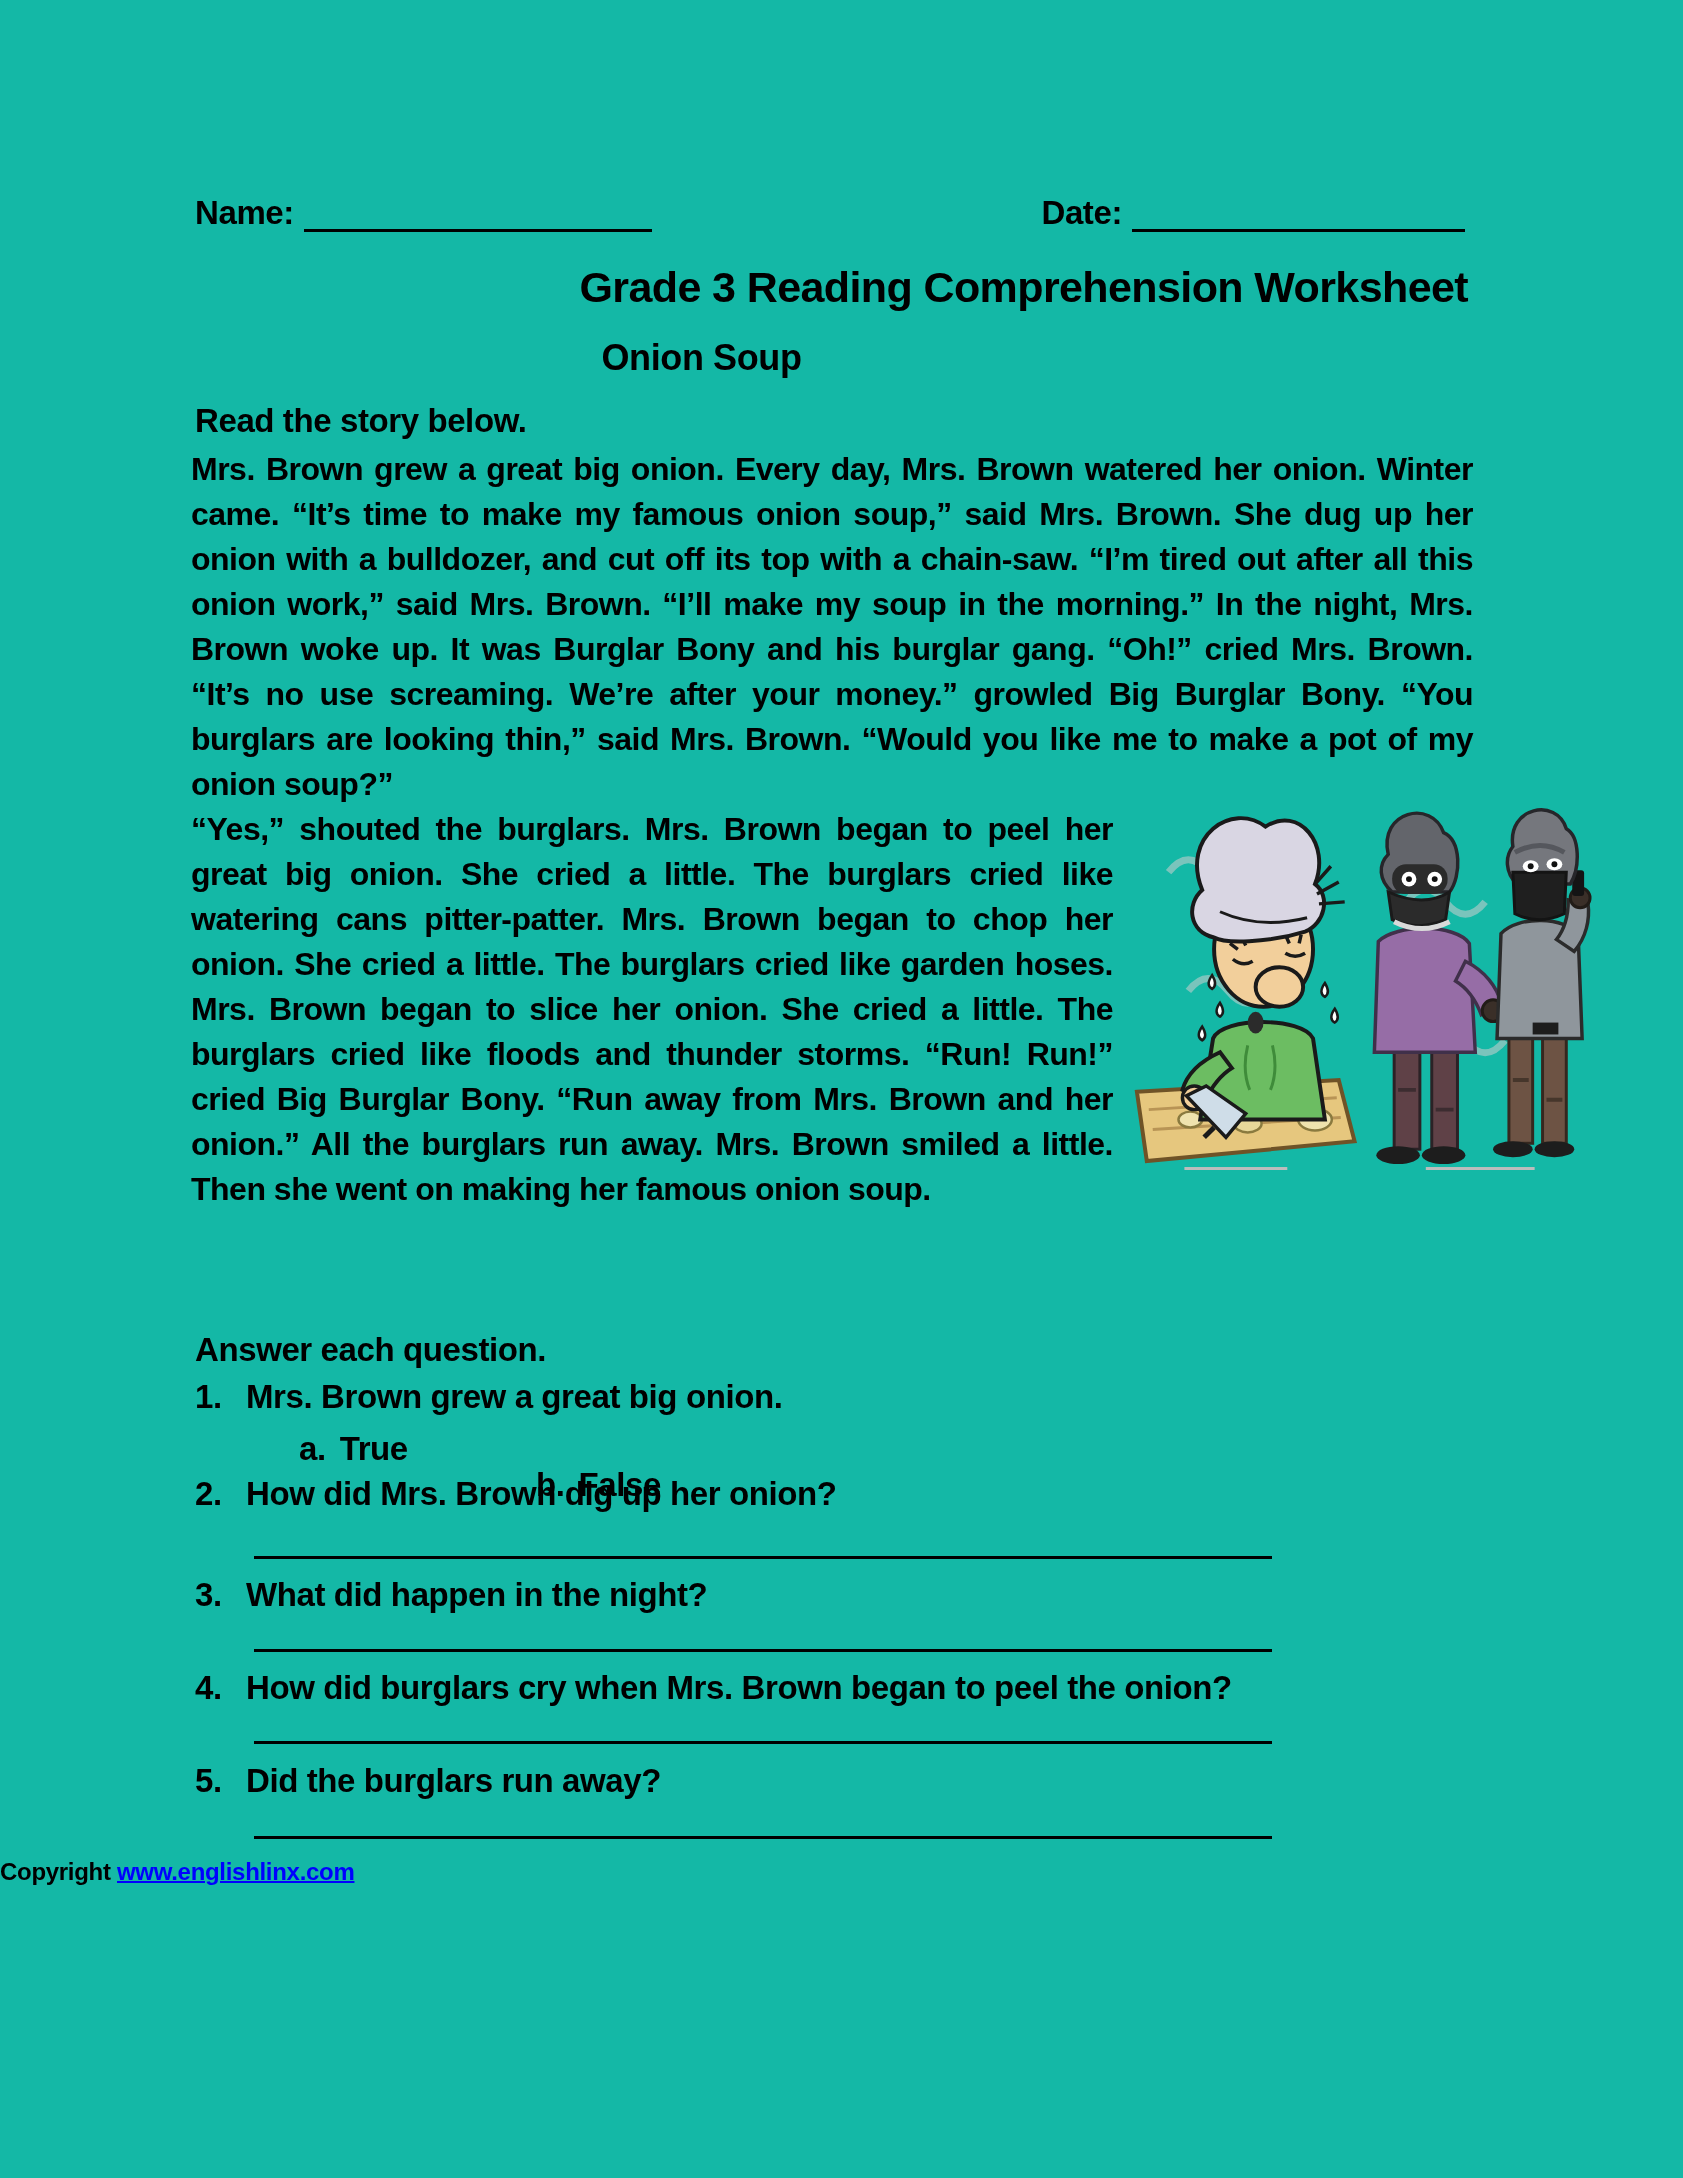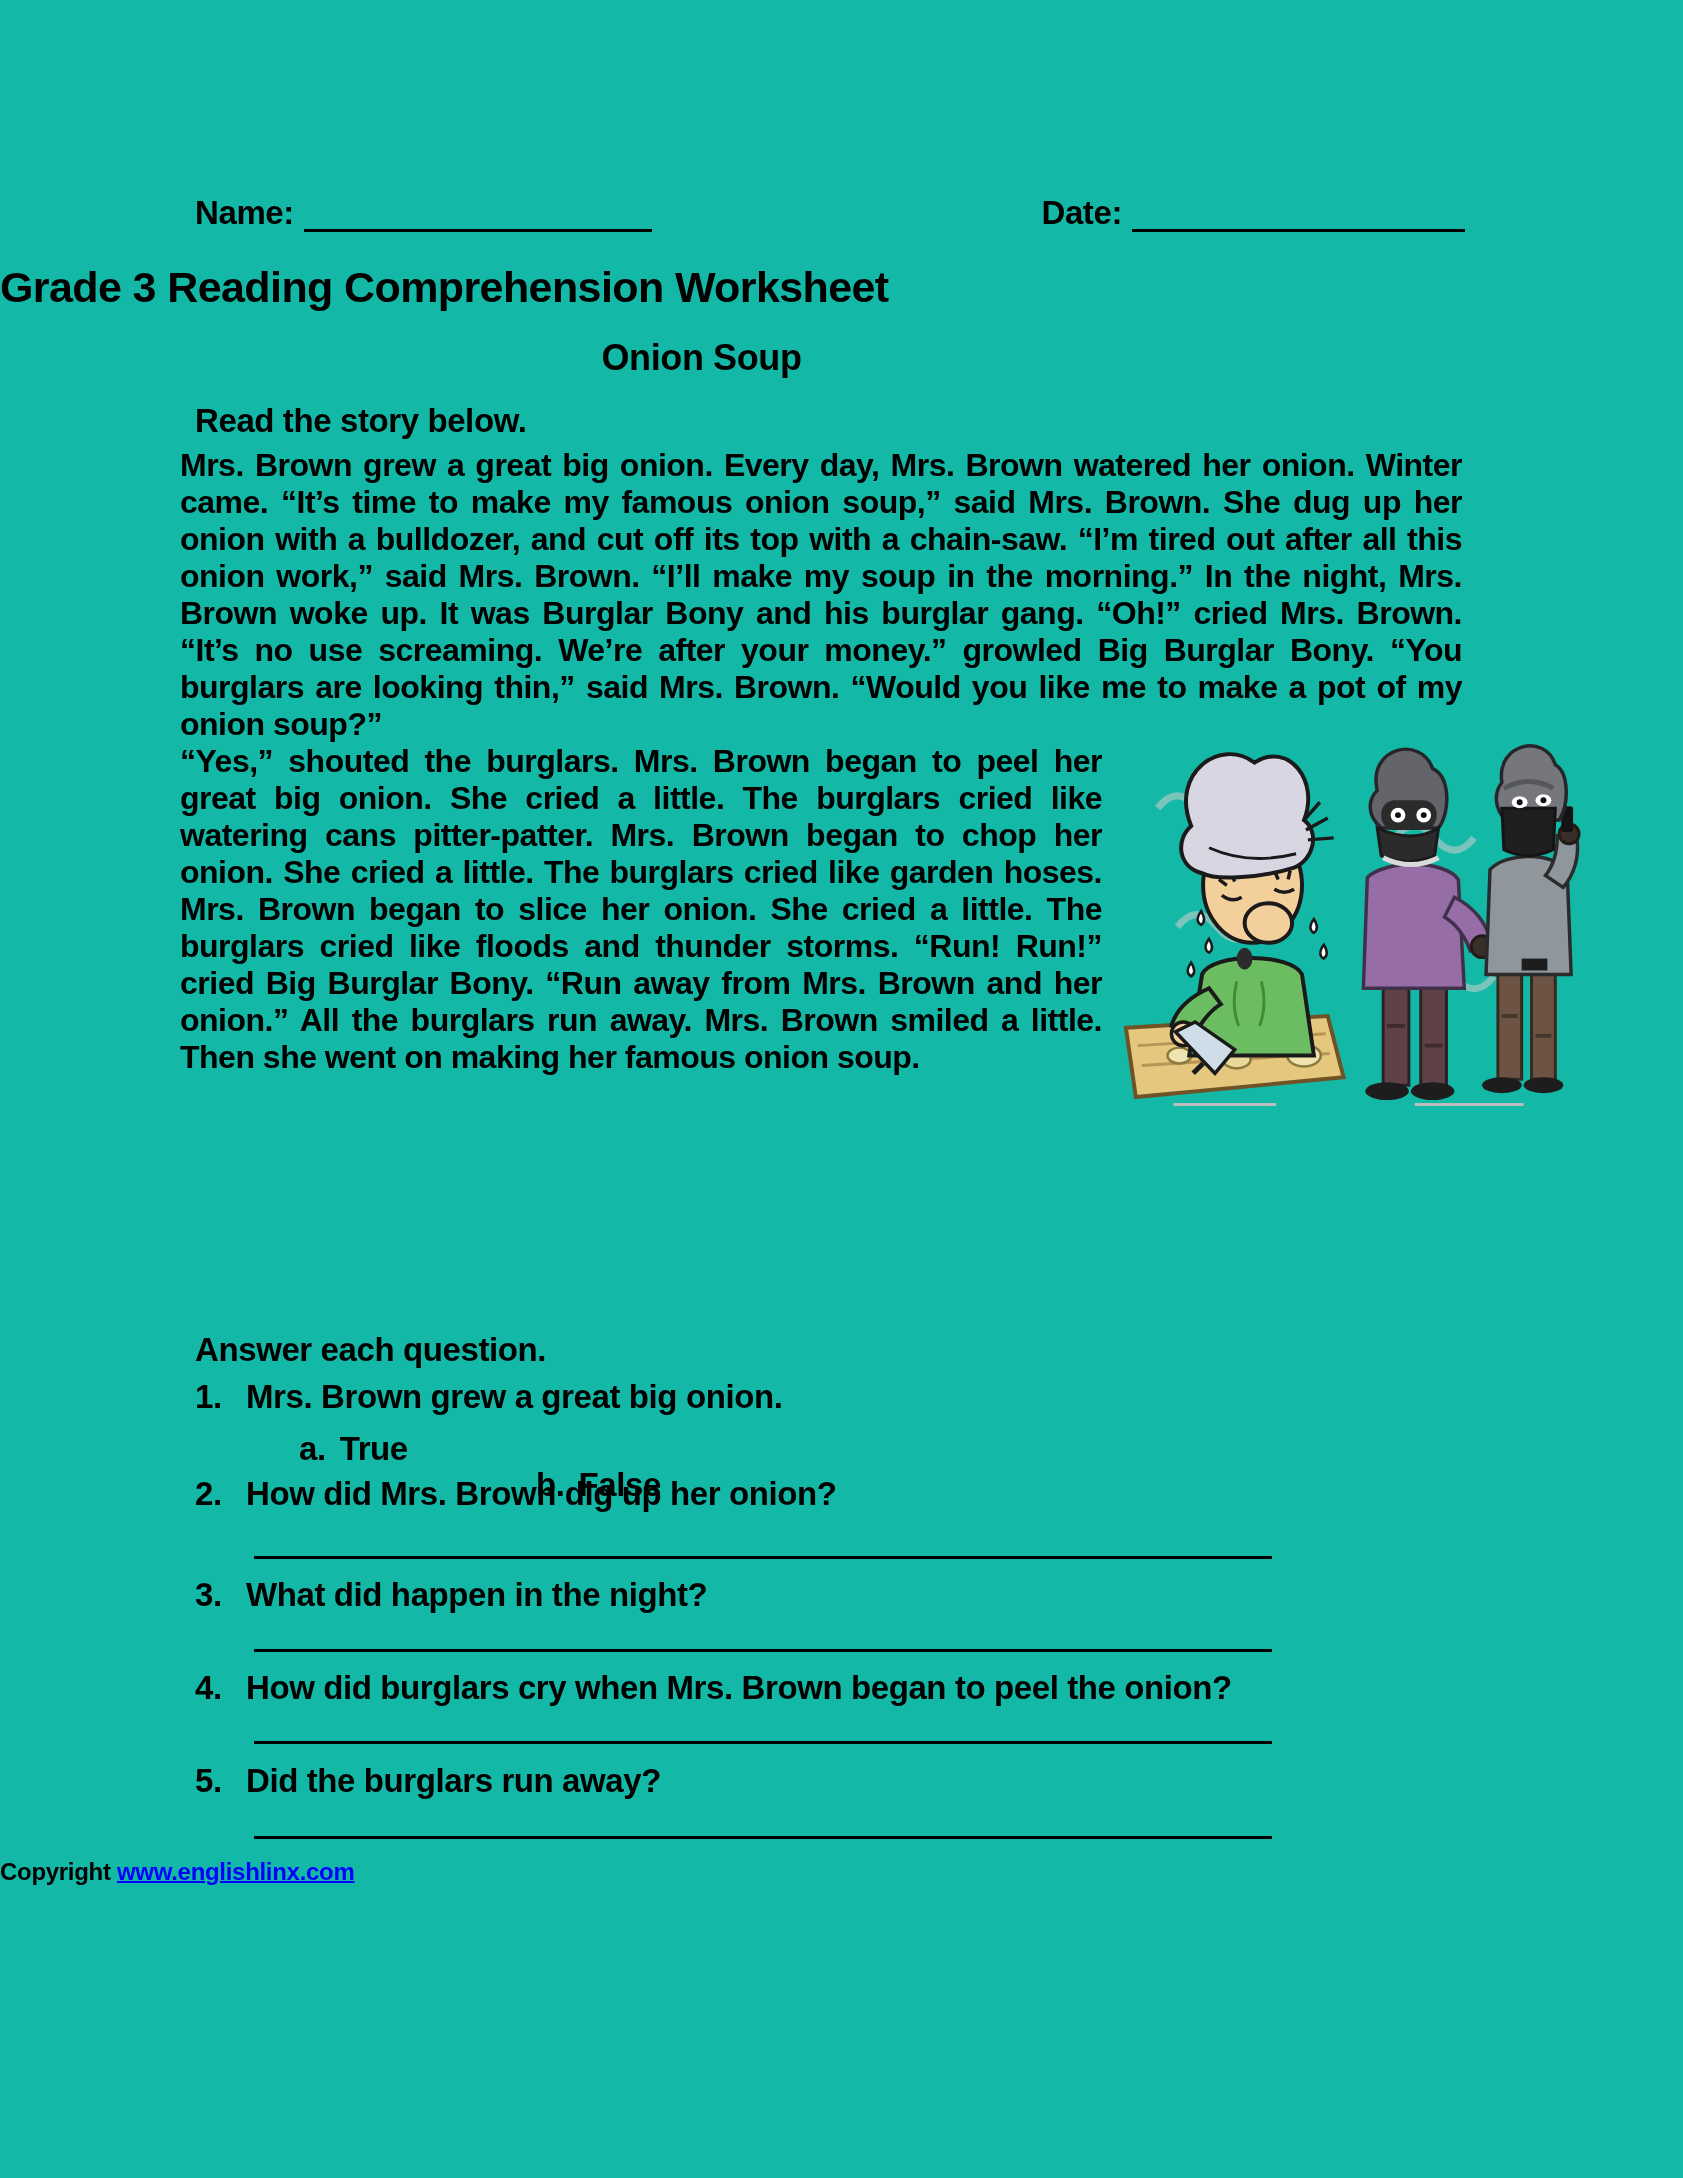--- a/index.html
+++ b/index.html
@@ -21,33 +21,33 @@
   }
   .fill-line{
     display:inline-block; border-bottom:3px solid #000;
     height:30px; margin-left:10px; vertical-align:bottom;
   }
   .name-line{width:348px;}
   .date-line{width:333px;}
 
   .page-title{
     position:absolute; left:0; top:263px; width:1468px;
-    text-align:left; font-size:43px; letter-spacing:-0.6px;
+    text-align:right; font-size:43px; letter-spacing:-0.6px;
   }
   .page-subtitle{
     position:absolute; left:0; top:337px; width:1403px;
     text-align:center; font-size:36px; letter-spacing:-0.4px;
   }
   .instruction{
     position:absolute; left:195px; top:402px;
     font-size:33px; letter-spacing:-0.4px;
   }
   .story{
-    position:absolute; left:180px; top:447px; width:1282px;
-    font-size:32px; line-height:37px; letter-spacing:-0.5px;
+    position:absolute; left:191px; top:447px; width:1282px;
+    font-size:32px; line-height:45px; letter-spacing:-0.5px;
     text-align:justify;
   }
   .story p{margin:0; padding:0;}
   .illus-float{
     float:right;
     width:465px; height:381px;
     margin:-14px -121px 8px 16px;
     position:relative;
   }
   .illus-float svg{position:absolute; left:0; top:0;}

